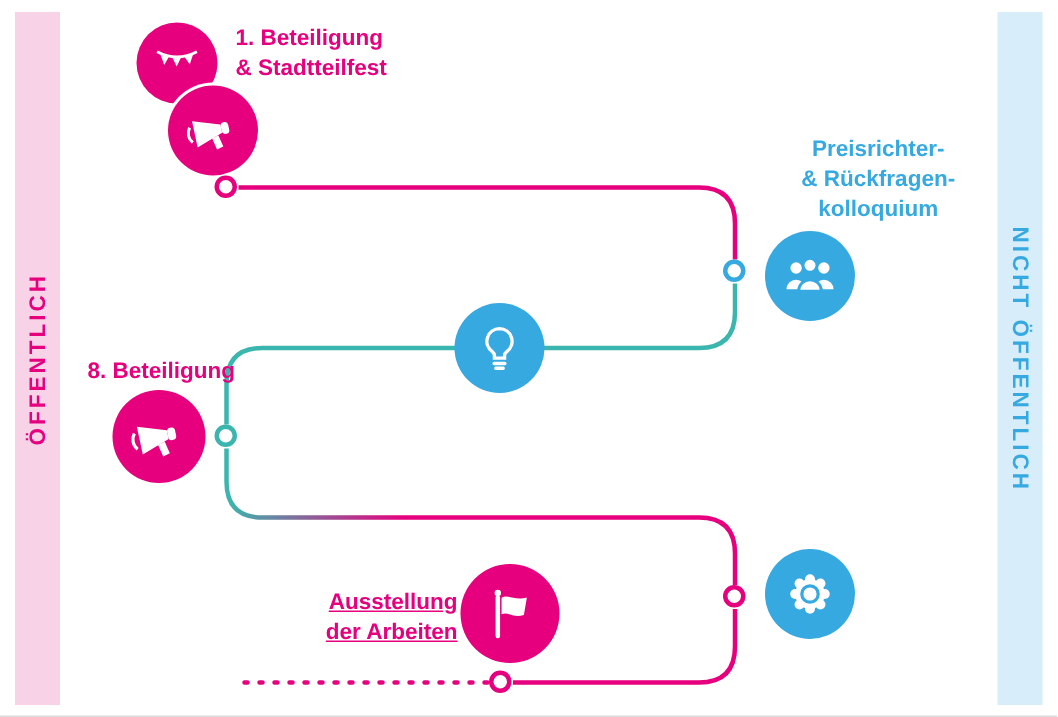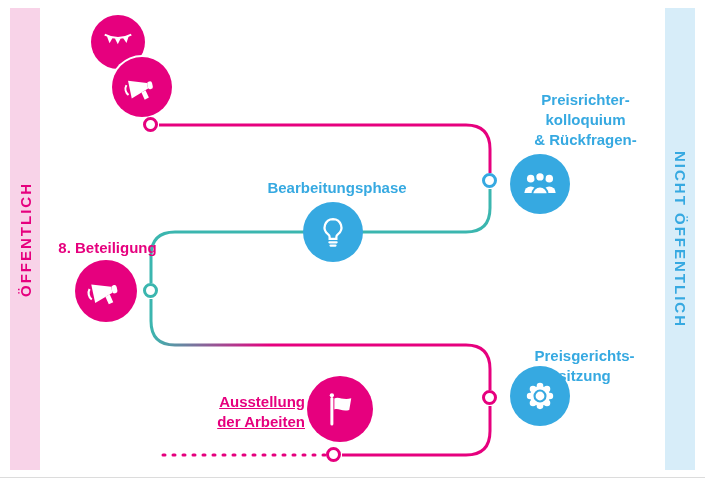--- a/index.html
+++ b/index.html
@@ -82,50 +82,53 @@
   <div class="node pink ring" style="left:112px; top:57px; width:60px; height:60px;">
     <svg viewBox="0 0 32 32" width="36" height="36">
       <g transform="rotate(-12 16 16)">
         <path class="fill-white" d="M5 8 L21 13.5 L21 18.5 L5 24 Z"></path>
         <rect class="fill-white" x="21" y="12.5" width="4.5" height="7" rx="2"></rect>
         <path class="fill-white" d="M14.5 20.6 L18.5 19.4 L20 26.5 L16 27.5 Z"></path>
         <path class="stroke-white" stroke-width="1.8" d="M2.8 11.5 A7 7 0 0 0 2.8 20.5"></path>
       </g>
     </svg>
   </div>
+  <div class="label pink" style="left:157px; top:16px;">
+    <span>1. Beteiligung</span>
+    <span>&amp; Stadtteilfest</span>
+  </div>
   <div class="dot" style="left:143px; top:117px;"></div>
 
   <div class="node blue" style="left:510px; top:154px; width:60px; height:60px;">
     <svg viewBox="0 0 32 32" width="38" height="38">
       <g class="fill-white">
         <circle cx="8.2" cy="11.5" r="3.2"></circle>
         <path d="M2.8 23.5 a5.4 5.4 0 0 1 10.8 0 Z"></path>
         <circle cx="23.8" cy="11.5" r="3.2"></circle>
         <path d="M18.4 23.5 a5.4 5.4 0 0 1 10.8 0 Z"></path>
       </g>
       <g class="fill-white stroke-blue" stroke-width="1.6">
         <circle cx="16" cy="10" r="3.9"></circle>
         <path d="M9.6 24.5 a6.4 6.4 0 0 1 12.8 0 Z"></path>
       </g>
     </svg>
   </div>
   <div class="label blue t-center" style="left:508px; top:90px; width:155px;text-align:center;">
     <span>Preisrichter-</span>
+    <span>&amp; Rückfragen-</span>
     <span>kolloquium</span>
-    <span>&amp; Rückfragen-</span>
   </div>
   <div class="dot blue" style="left:482px; top:173px;"></div>
 
   <div class="node blue" style="left:303px; top:202px; width:60px; height:60px;">
     <svg viewBox="0 0 32 32" width="36" height="36">
       <path class="stroke-white" stroke-width="2" d="M16 4.5 a7.5 7.5 0 0 1 4.3 13.6 c-.9.65-1.3 1.4-1.3 2.4 v1.5 h-6 v-1.5 c0-1-.4-1.75-1.3-2.4 A7.5 7.5 0 0 1 16 4.5 Z"></path>
       <path class="stroke-white" stroke-width="2" stroke-linecap="round" d="M12.8 25.2 h6.4 M13.8 28 h4.4"></path>
     </svg>
   </div>
-  <div class="label blue t-center" style="left:237px; top:178px; width:200px;">Bearbeitungsphase</div>
 
   <div class="node pink" style="left:75px; top:260px; width:62px; height:62px;">
     <svg viewBox="0 0 32 32" width="38" height="38">
       <g transform="rotate(-12 16 16)">
         <path class="fill-white" d="M5 8 L21 13.5 L21 18.5 L5 24 Z"></path>
         <rect class="fill-white" x="21" y="12.5" width="4.5" height="7" rx="2"></rect>
         <path class="fill-white" d="M14.5 20.6 L18.5 19.4 L20 26.5 L16 27.5 Z"></path>
         <path class="stroke-white" stroke-width="1.8" d="M2.8 11.5 A7 7 0 0 0 2.8 20.5"></path>
       </g>
     </svg>
@@ -142,24 +145,20 @@
           <circle cx="10.13" cy="21.87" r="2.8"></circle>
         <circle cx="7.7" cy="16" r="2.8"></circle>
           <circle cx="10.13" cy="10.13" r="2.8"></circle>
         <circle cx="16" cy="7.7" r="2.8"></circle>
           <circle cx="21.87" cy="10.13" r="2.8"></circle>
         <circle cx="16" cy="16" r="8.3"></circle>
       </g>
       <circle class="stroke-blue" fill="none" stroke-width="1.8" cx="16" cy="16" r="4.6"></circle>
     </svg>
   </div>
-  <div class="label blue t-center" style="left:512px; top:346px; width:145px;">
-    <span>Preisgerichts-</span>
-    <span>sitzung</span>
-  </div>
   <div class="dot" style="left:482px; top:390px;"></div>
 
   <div class="node pink" style="left:307px; top:376px; width:66px; height:66px;">
     <svg viewBox="0 0 32 32" width="40" height="40">
       <circle class="fill-white" cx="9.5" cy="5" r="1.7"></circle>
       <path class="stroke-white" stroke-width="2.4" stroke-linecap="round" d="M9.5 7.5 V28"></path>
       <path class="fill-white" d="M11.5 7.6 C15 5.6 18.5 9.4 25 7.4 L23.4 16.8 C17.5 18.6 15 14.8 11.5 16.4 Z"></path>
     </svg>
   </div>
   <div class="label pink t-right" style="left:163px; top:392px; width:142px;text-decoration:underline;">

